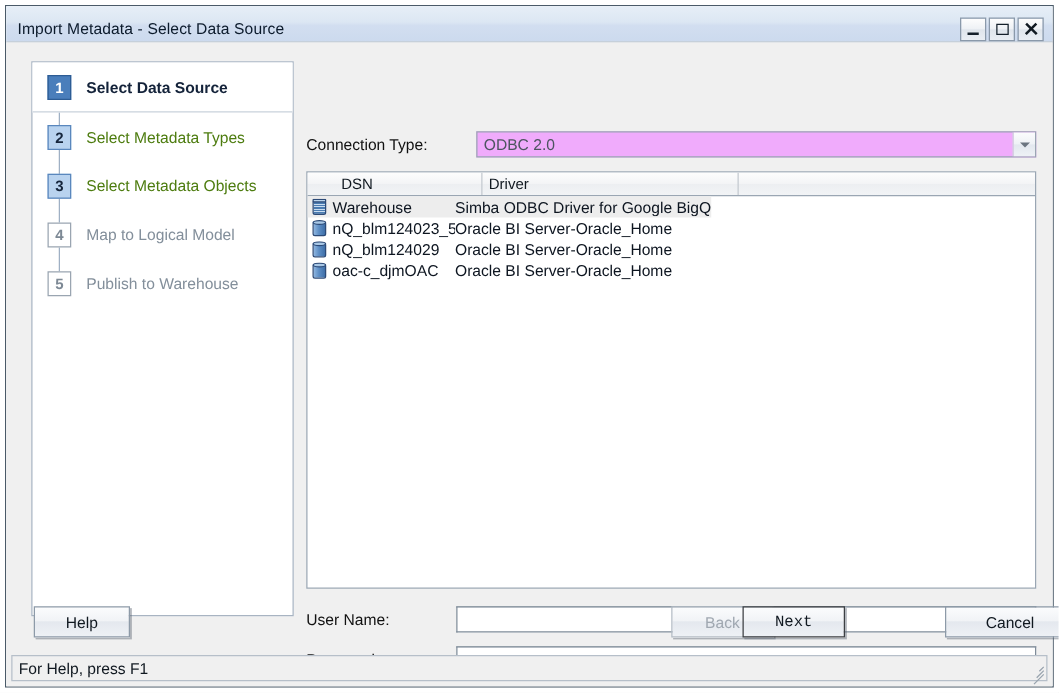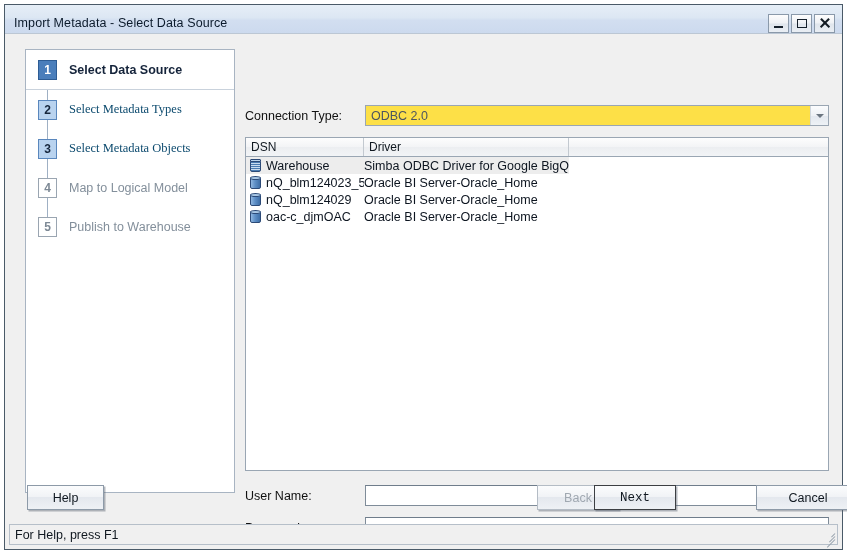--- a/index.html
+++ b/index.html
@@ -177,54 +177,55 @@
     border: 1px solid #9aa5b1;
     color: #7d8995;
   }
   .step-label {
     margin-left: 12px;
     font-size: 12.5px;
     white-space: nowrap;
   }
   .step-label.l-active   { color: #14233a; font-weight: bold; }
   .step-label.l-enabled  { color: #2c5party; }
-  .step-label.l-enabled  { color: #0c4a6e; font-family: Liberation Serif, serif; }
+  .step-label.l-enabled  { color: #4d7c0f; }
   .step-label.l-disabled { color: #838f9b; }
 
   
   .content {
     position: absolute;
     left: 240px;
     top: 15px;
     right: 13px;
     bottom: 0;
   }
   .row-conn {
     position: absolute;
     left: 0;
     top: 56px;
     right: 0;
     height: 21px;
     display: flex;
     align-items: center;
+    gap: 16px;
   }
   .lbl {
     font-size: 12.5px;
     color: #111111;
     white-space: nowrap;
   }
   .lbl-conn { width: 120px; flex: 0 0 120px; }
 
   .combo {
     position: relative;
     flex: 1 1 auto;
     height: 21px;
     box-sizing: border-box;
     border: 1px solid #9aa6b3;
-    background: #fde047;
+    background: #f0abfc;
     display: flex;
     align-items: center;
   }
   .combo-value {
     padding-left: 5px;
     font-size: 12.5px;
     color: #4c5560;
     flex: 1 1 auto;
     white-space: nowrap;
     overflow: hidden;
@@ -269,21 +270,21 @@
     box-sizing: border-box;
     border-right: 1px solid #c3c9d0;
     padding-left: 5px;
     display: flex;
     align-items: center;
     font-size: 12px;
     color: #101820;
     overflow: hidden;
     white-space: nowrap;
   }
-  .lv-th.c-dsn    { width: 118px; flex: 0 0 118px; }
+  .lv-th.c-dsn    { width: 118px; flex: 0 0 118px; margin-left: 22px; }
   .lv-th.c-driver { width: 205px; flex: 0 0 205px; }
   .lv-th.c-rest   { flex: 1 1 auto; border-right: none; }
 
   .lv-rows { position: relative; }
   .lv-row {
     display: flex;
     align-items: center;
     height: 17px;
   }
   .lv-row.selected .cell-group { background: #ededed; }

